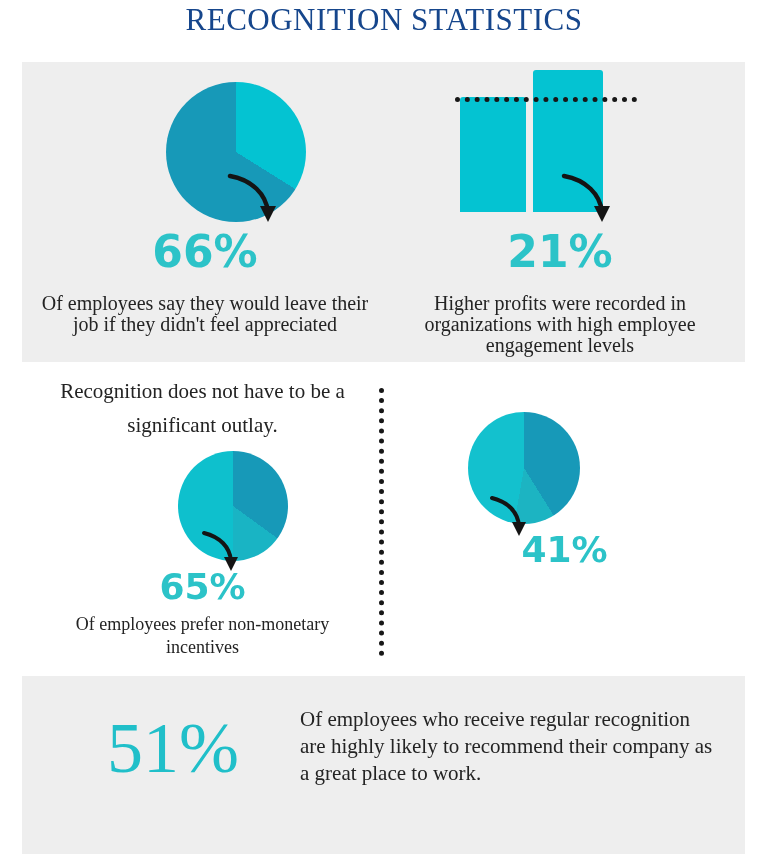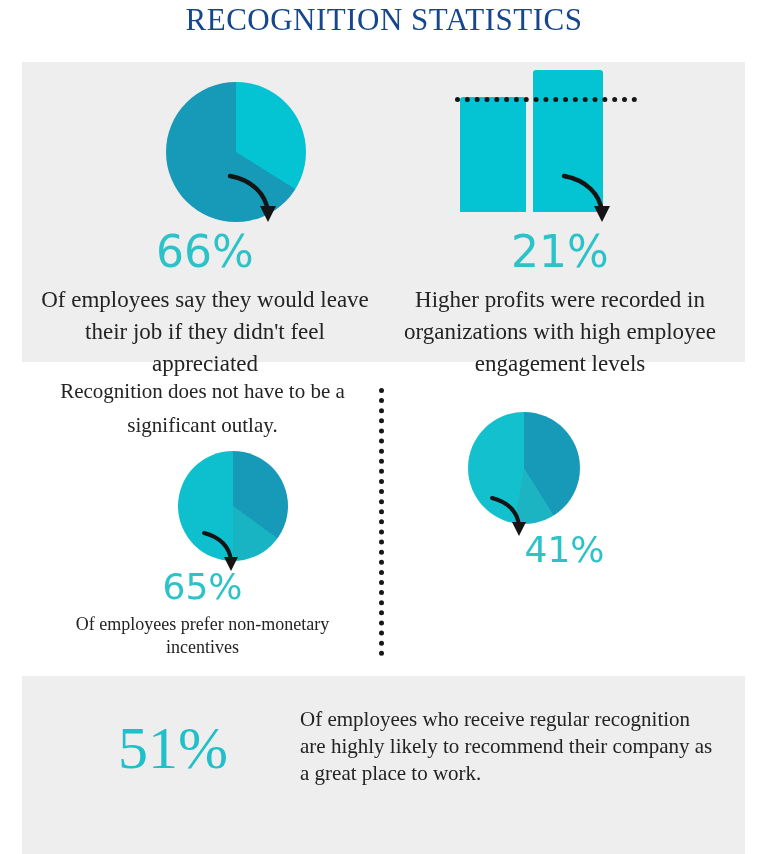--- a/index.html
+++ b/index.html
@@ -132,34 +132,34 @@
   .arrow {
     position: absolute;
     pointer-events: none;
   }
 
   
   .pct {
     text-align: center;
     color: #2cc3c8;
     font-family: "DejaVu Sans", "Liberation Sans", sans-serif;
-    font-weight: 400;
+    font-weight: 700;
     line-height: 1;
   }
   .pct-lg { font-size: 44px; margin-top: 2px; }
   .pct-md { font-size: 36px; margin-top: 2px; }
 
   
   .caption {
     text-align: center;
     color: #232323;
     font-family: "Liberation Serif", "DejaVu Serif", serif;
-    font-size: 23px;
-    line-height: 32px;
-    margin-top: 10px;
+    font-size: 20px;
+    line-height: 21px;
+    margin-top: 19px;
     padding: 0 8px;
   }
   .caption-sm {
     font-size: 18px;
     line-height: 23px;
     margin-top: 8px;
   }
 
   
   .section-head {
@@ -186,21 +186,21 @@
 
   
   .hero-pct {
     position: absolute;
     left: 58px;
     top: 700px;
     width: 230px;
     text-align: center;
     color: #20bfc9;
     font-family: "Liberation Serif", "DejaVu Serif", serif;
-    font-size: 60px;
+    font-size: 72px;
     line-height: 96px;
     font-weight: 400;
   }
   .hero-text {
     position: absolute;
     left: 300px;
     top: 706px;
     width: 420px;
     color: #232323;
     font-family: "Liberation Serif", "DejaVu Serif", serif;

